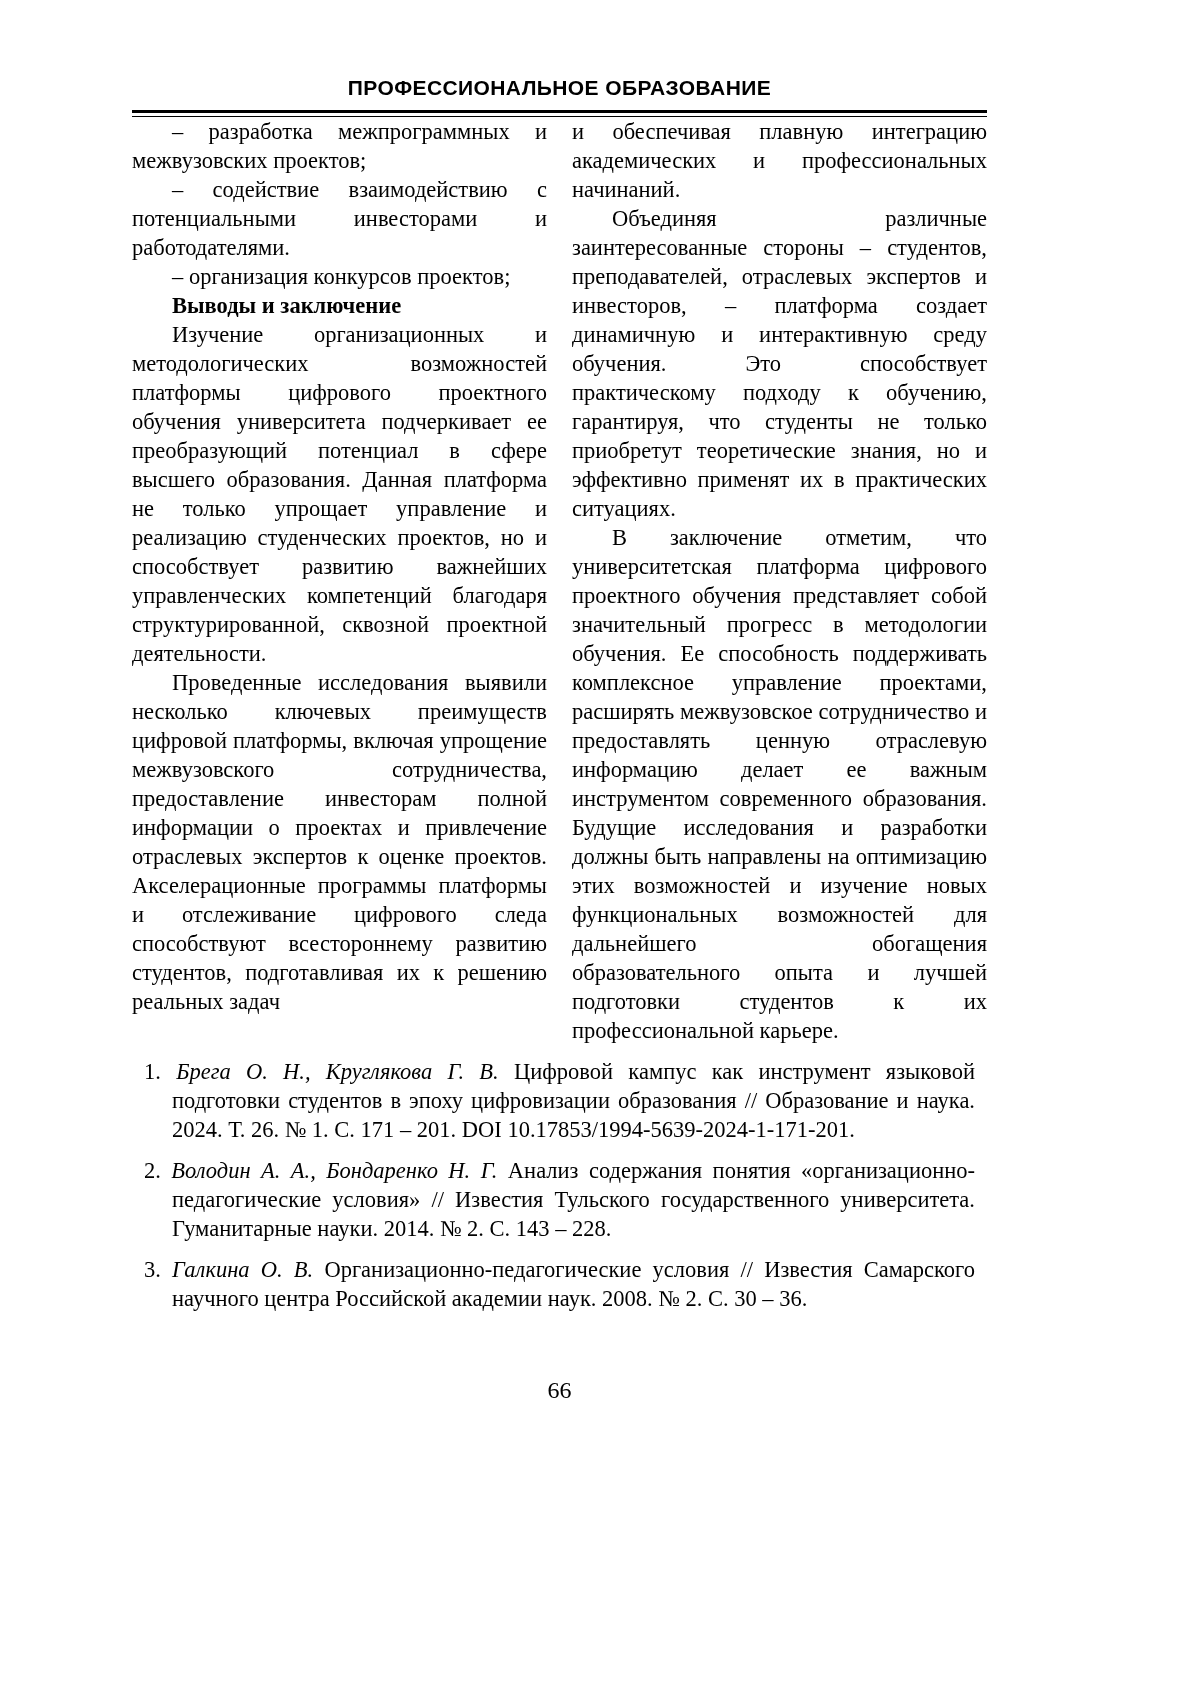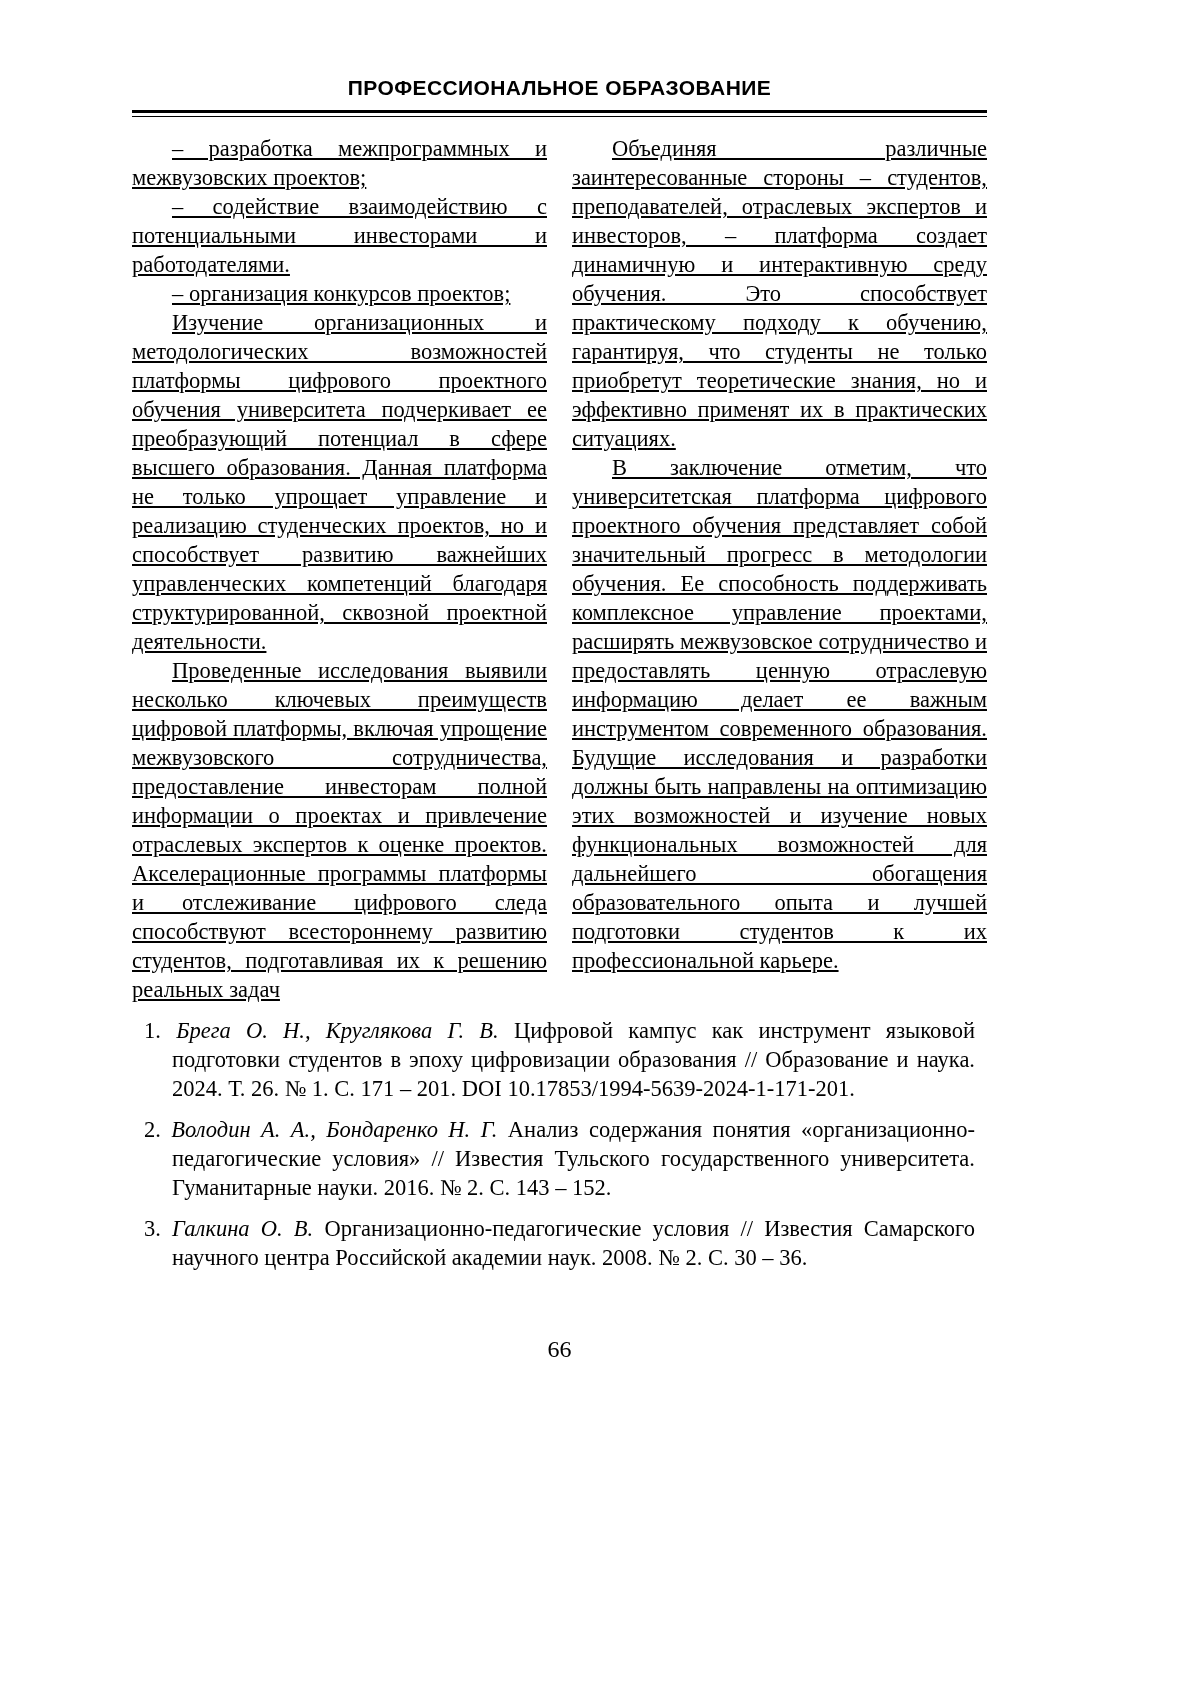--- a/index.html
+++ b/index.html
@@ -27,26 +27,24 @@
   }
   .header-rule {
     margin-top: 10px;
     height: 7px;
     border-top: 3px solid #000;
     border-bottom: 1px solid #000;
   }
   .columns {
     display: flex;
     gap: 25px;
-    margin-top: 17px;
     font-size: 22.5px;
     line-height: 29px;
     text-align: justify;
     hyphens: auto;
-    text-decoration: underline;
     -webkit-hyphens: auto;
   }
   .col { width: 415px; }
   .col p { margin: 0; }
   p.indent { text-indent: 40px; }
   .section-heading { font-weight: 700; }
   .ref-heading {
     margin-top: 28px;
     text-align: center;
     font-weight: 700;
@@ -83,44 +81,46 @@
   <div class="running-title">ПРОФЕССИОНАЛЬНОЕ ОБРАЗОВАНИЕ</div>
 
   <div class="header-rule"></div>
 
   <div class="columns">
 
     <div class="col">
       <p class="indent">– разработка межпрограммных и межвузовских проектов;</p>
       <p class="indent">– содействие взаимодействию с потенциальными инвесторами и работодателями.</p>
       <p class="indent">– организация конкурсов проектов;</p>
+      <p class="indent section-heading">Выводы и заключение</p>
       <p class="indent">Изучение организационных и методологических возможностей платформы цифрового проектного обучения университета подчеркивает ее преобразующий потенциал в сфере высшего образования. Данная платформа не только упрощает управление и реализацию студенческих проектов, но и способствует развитию важнейших управленческих компетенций благодаря структурированной, сквозной проектной деятельности.</p>
       <p class="indent">Проведенные исследования выявили несколько ключевых преимуществ цифровой платформы, включая упрощение межвузовского сотрудничества, предоставление инвесторам полной информации о проектах и привлечение отраслевых экспертов к оценке проектов. Акселерационные программы платформы и отслеживание цифрового следа способствуют всестороннему развитию студентов, подготавливая их к решению реальных задач</p>
     </div>
 
     <div class="col">
+      <p>и обеспечивая плавную интеграцию академических и профессиональных начинаний.</p>
       <p class="indent">Объединяя различные заинтересованные стороны – студентов, преподавателей, отраслевых экспертов и инвесторов, – платформа создает динамичную и интерактивную среду обучения. Это способствует практическому подходу к обучению, гарантируя, что студенты не только приобретут теоретические знания, но и эффективно применят их в практических ситуациях.</p>
       <p class="indent">В заключение отметим, что университетская платформа цифрового проектного обучения представляет собой значительный прогресс в методологии обучения. Ее способность поддерживать комплексное управление проектами, расширять межвузовское сотрудничество и предоставлять ценную отраслевую информацию делает ее важным инструментом современного образования. Будущие исследования и разработки должны быть направлены на оптимизацию этих возможностей и изучение новых функциональных возможностей для дальнейшего обогащения образовательного опыта и лучшей подготовки студентов к их профессиональной карьере.</p>
     </div>
 
   </div>
 
 
   <div class="ref-list">
 
     <p class="ref">
       <span class="ref-num">1.</span>
       <span class="ref-authors">Брега О. Н., Круглякова Г. В.</span>
       <span class="ref-text">Цифровой кампус как инструмент языковой подготовки студентов в эпоху цифровизации образования // Образование и наука. 2024. Т. 26. № 1. С. 171 – 201. DOI 10.17853/1994-5639-2024-1-171-201.</span>
     </p>
 
     <p class="ref">
       <span class="ref-num">2.</span>
       <span class="ref-authors">Володин А. А., Бондаренко Н. Г.</span>
-      <span class="ref-text">Анализ содержания понятия «организационно-педагогические условия» // Известия Тульского государственного университета. Гуманитарные науки. 2016. № 2. С. 143 – 152.</span>
+      <span class="ref-text">Анализ содержания понятия «организационно-педагогические условия» // Известия Тульского государственного университета. Гуманитарные науки. 2014. № 2. С. 143 – 228.</span>
     </p>
 
     <p class="ref">
       <span class="ref-num">3.</span>
       <span class="ref-authors">Галкина О. В.</span>
       <span class="ref-text">Организационно-педагогические условия // Известия Самарского научного центра Российской академии наук. 2008. № 2. С. 30 – 36.</span>
     </p>
 
 
   </div>

